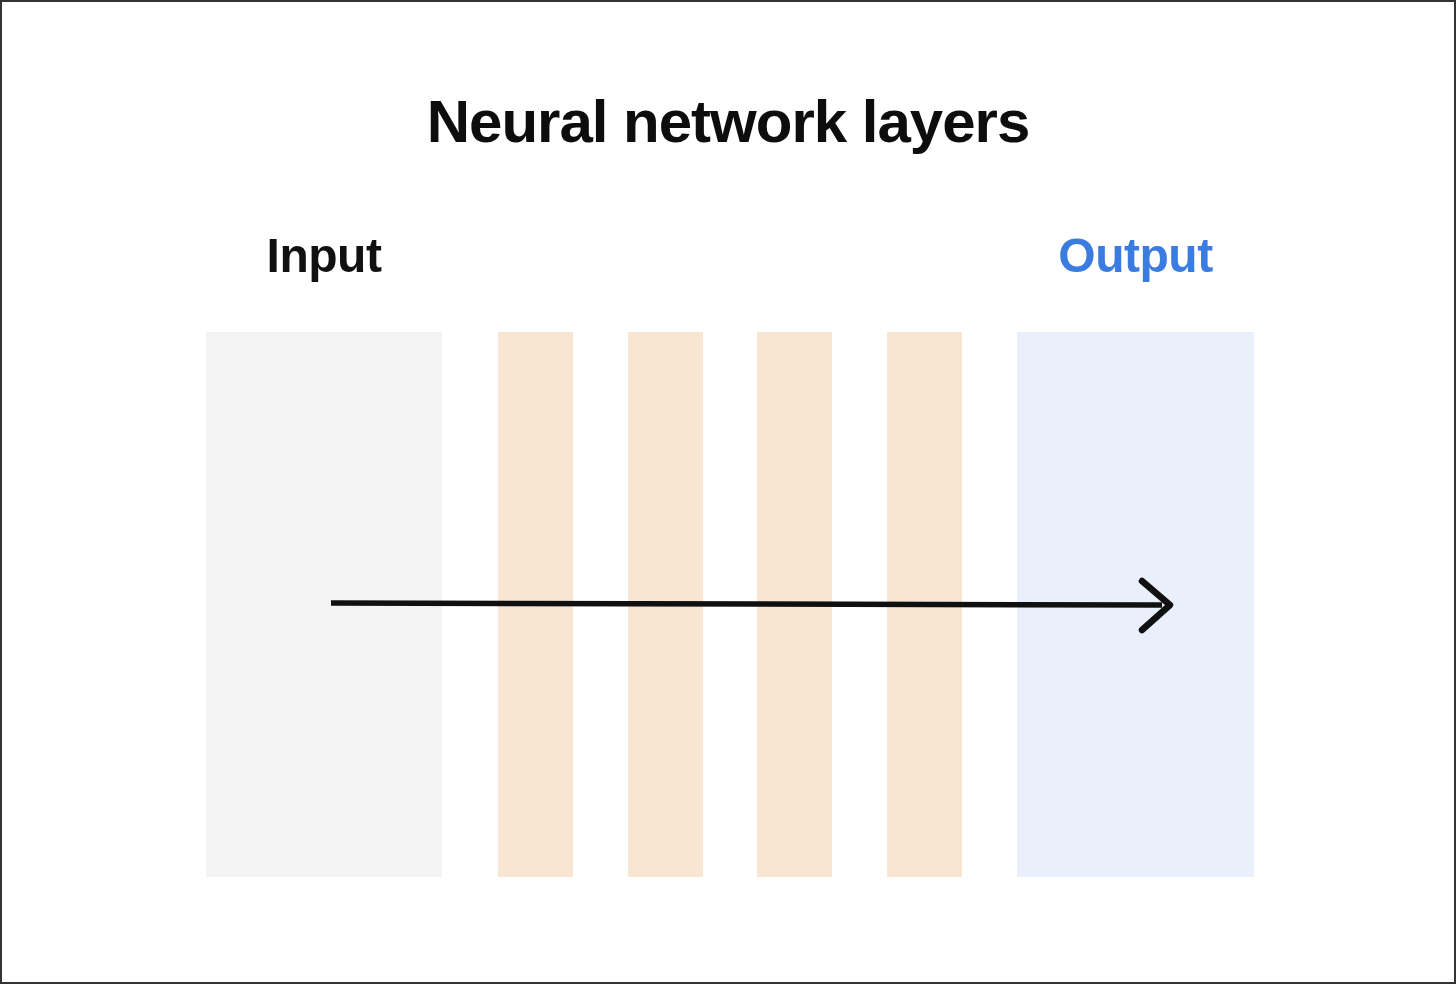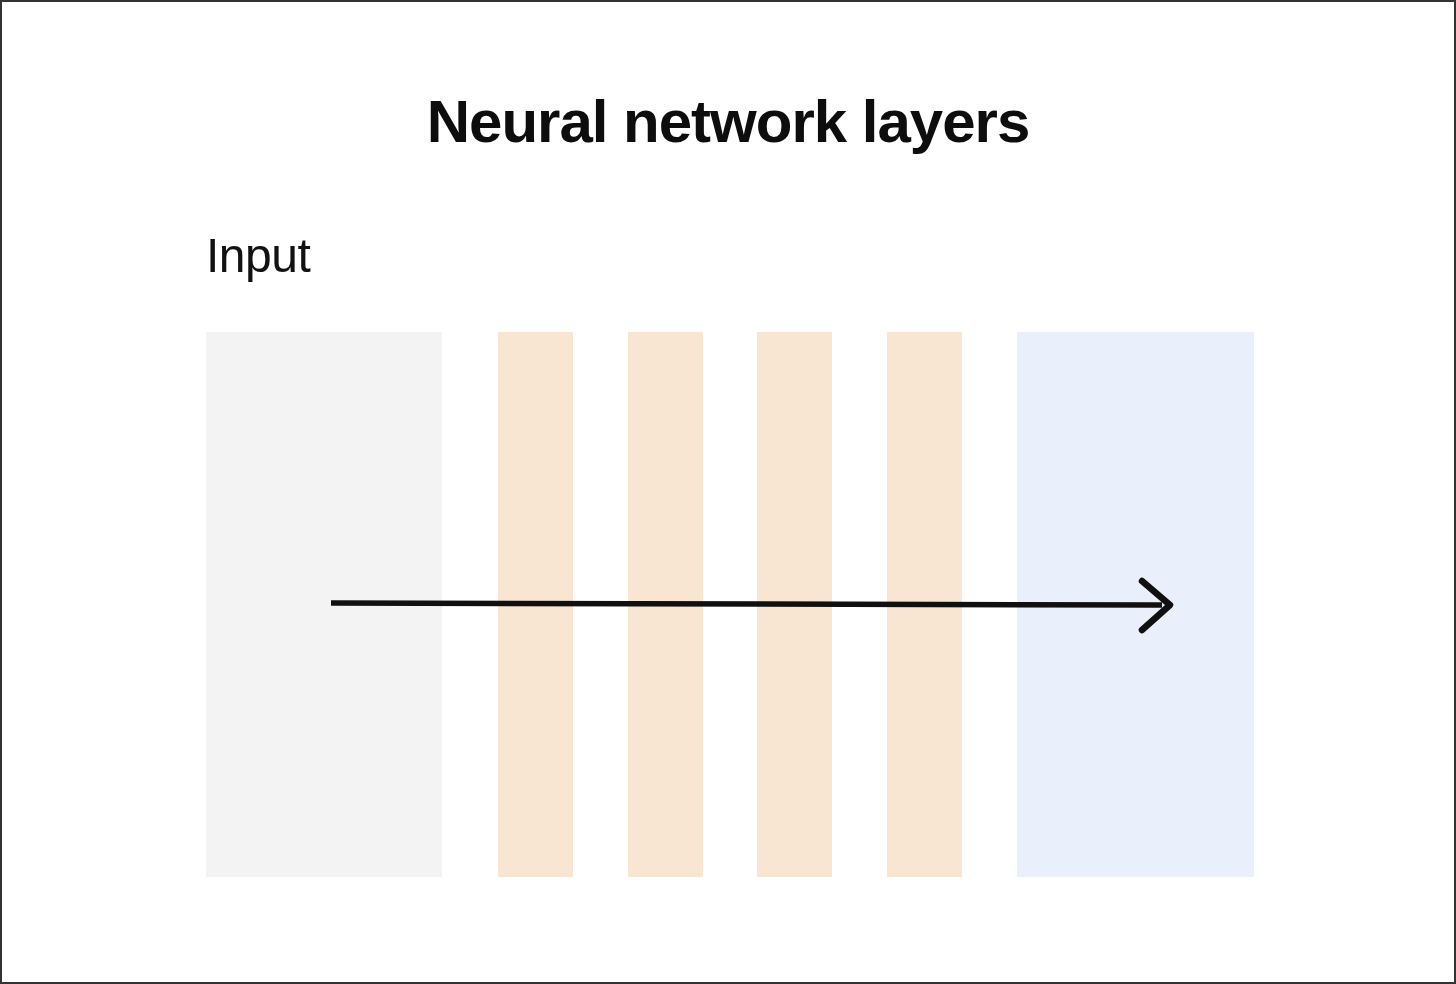--- a/index.html
+++ b/index.html
@@ -24,22 +24,23 @@
     font-weight: 700;
     letter-spacing: -1px;
     color: #0d0d0d;
     line-height: 72px;
   }
   .col-label {
     position: absolute;
     top: 222px;
     height: 64px;
     line-height: 64px;
+    text-align: center;
     font-size: 48px;
-    font-weight: 400;
+    font-weight: 700;
     letter-spacing: -0.5px;
   }
   .col-label.input  { left: 204px;  width: 236px; color: var(--input-label-color, #111); }
   .col-label.hidden { left: 496px;  width: 464px; color: var(--hidden-label-color, #e08a3c); }
   .col-label.output { left: 1015px; width: 237px; color: var(--output-label-color, #3b7ce0); }
 
   .layer-bar {
     position: absolute;
     top: 330px;
     height: 545px;
@@ -80,20 +81,21 @@
 </head>
 <body>
 
 <div class="canvas">
 
   <div class="diagram-title">Neural network layers</div>
 
   <div class="col-label input">Input</div>
 
 
+  <div class="col-label output">Output</div>
 
   <div class="layer-bar input-bar"></div>
 
   <div class="hidden-bars">
       <div class="hidden-bar"></div>
       <div class="hidden-bar"></div>
       <div class="hidden-bar"></div>
       <div class="hidden-bar"></div>
     </div>
 

